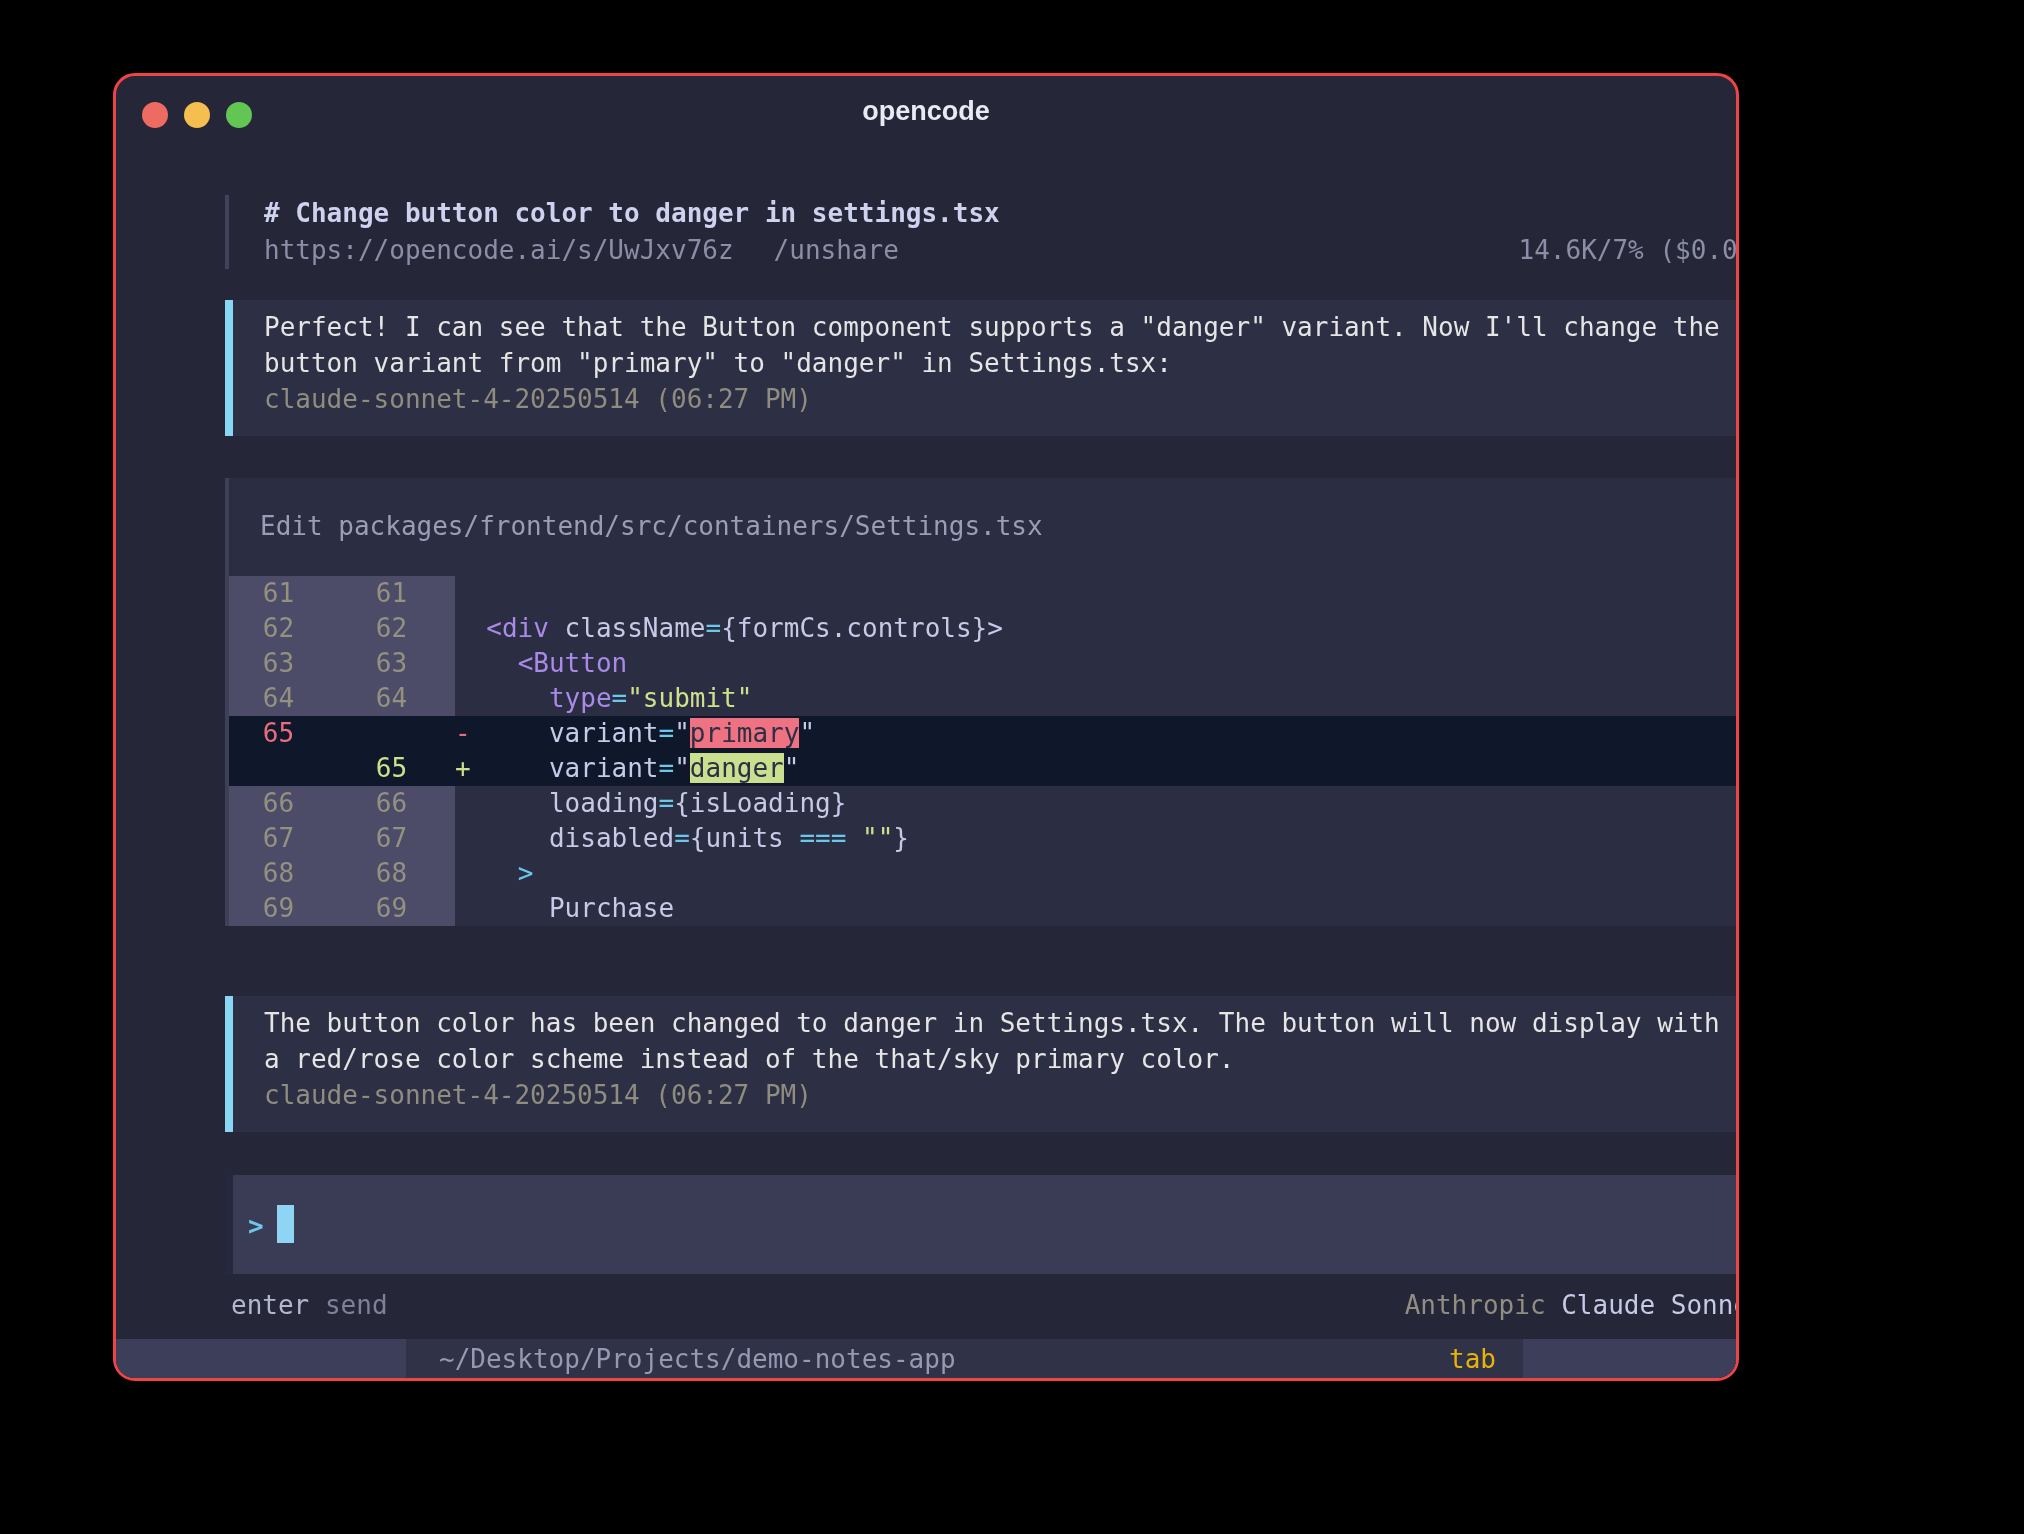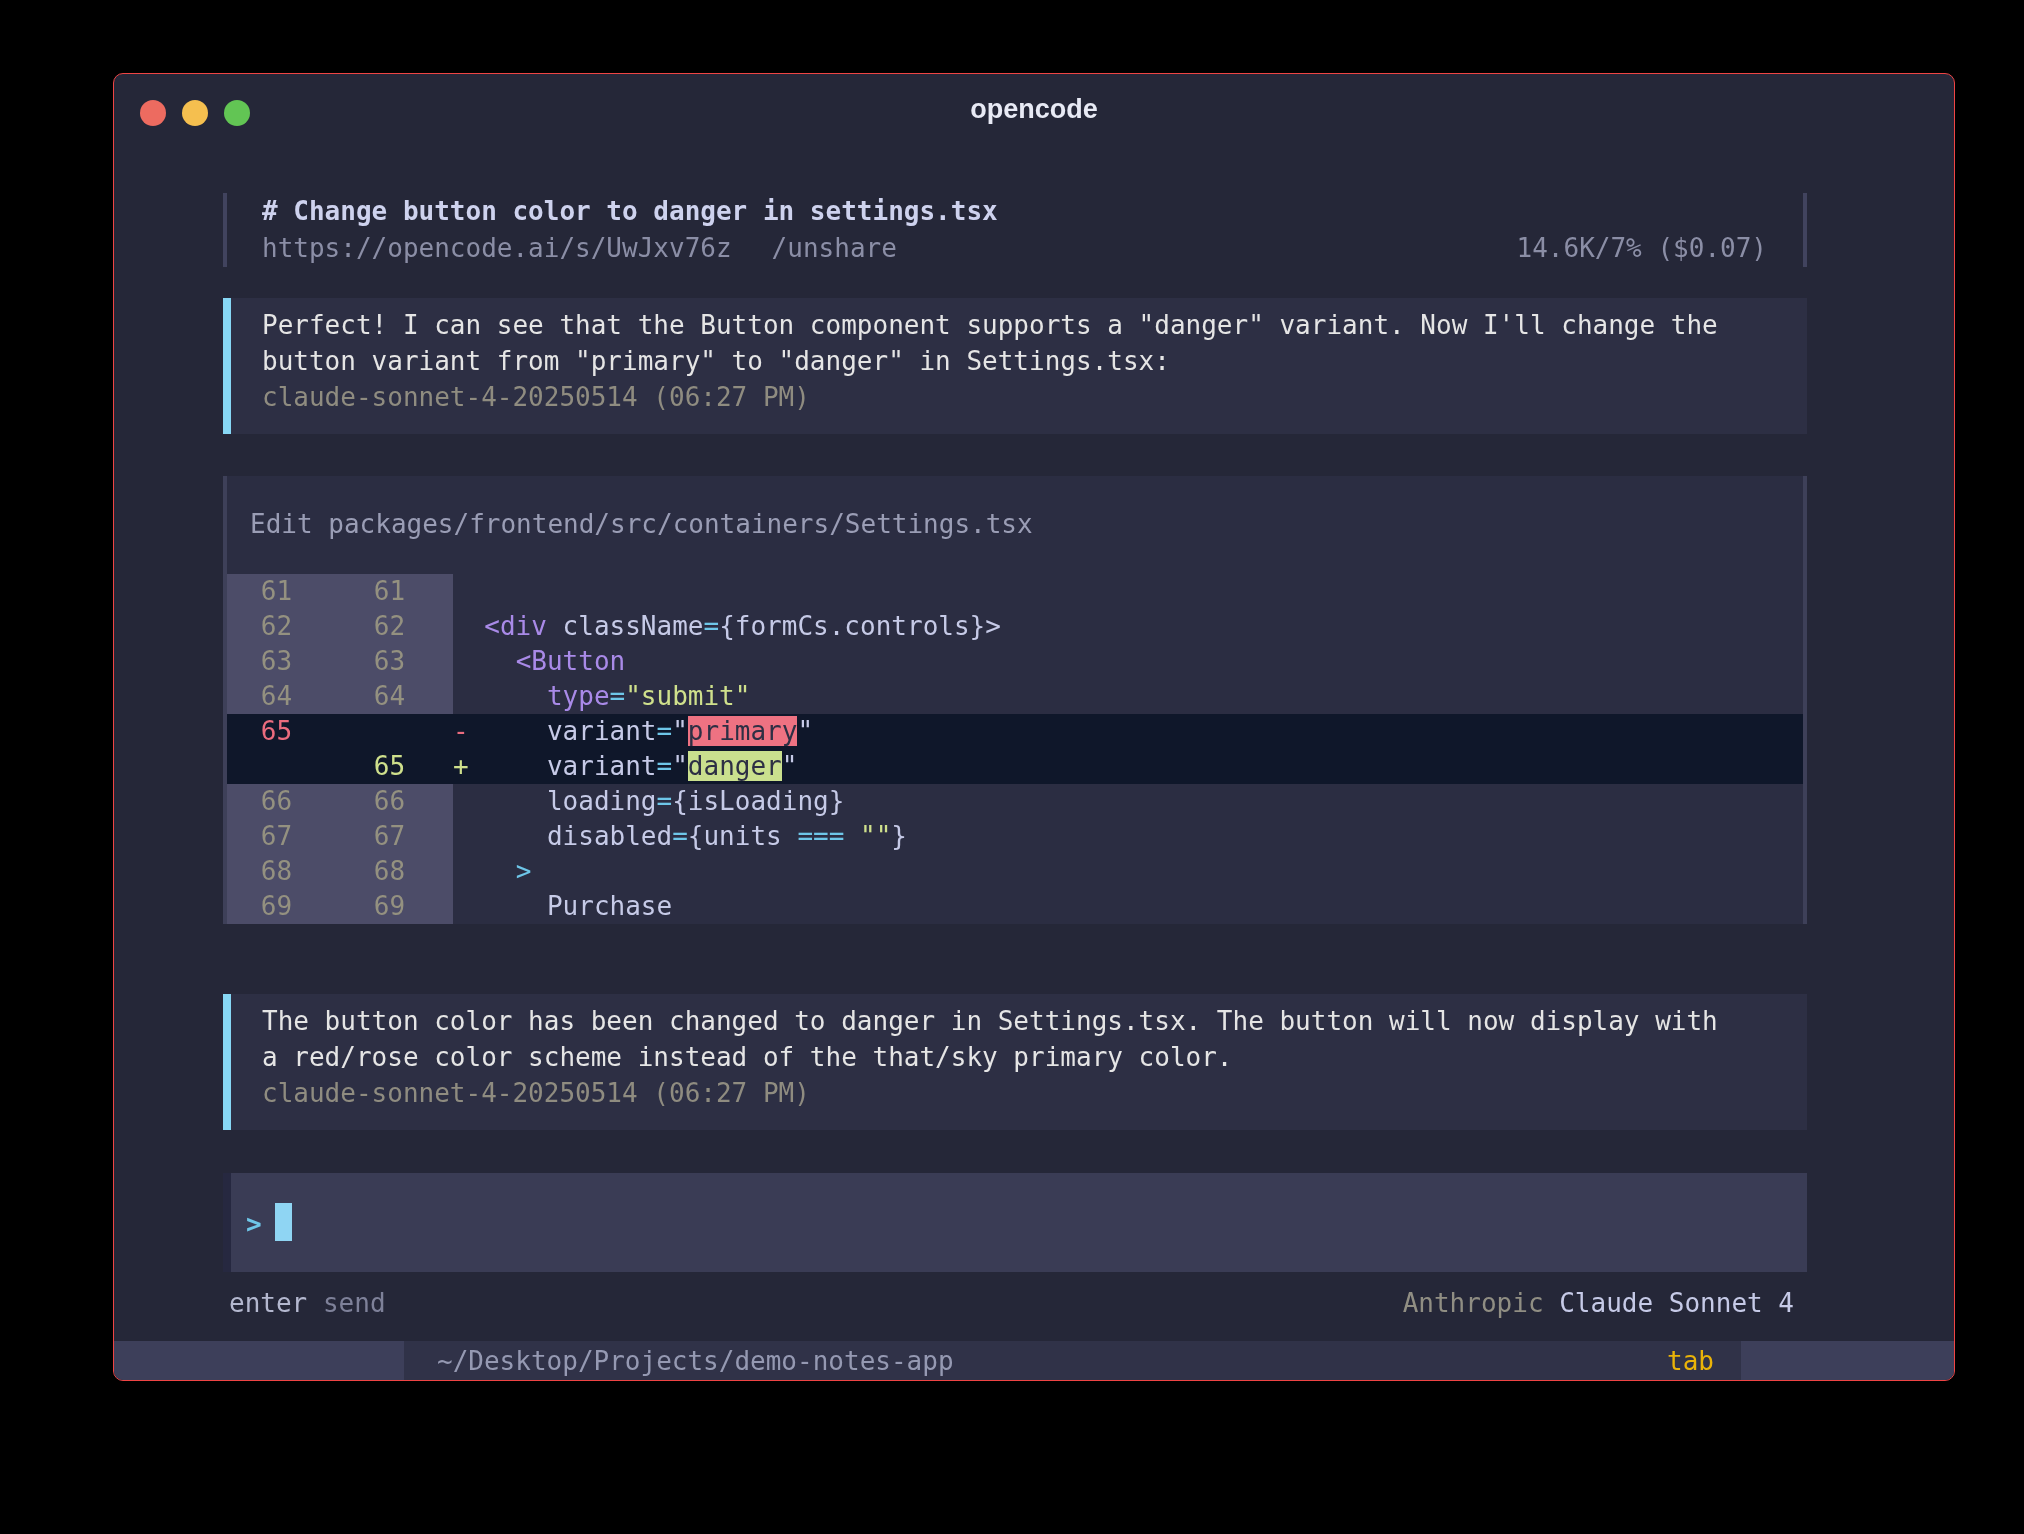--- a/index.html
+++ b/index.html
@@ -1,19 +1,19 @@
 <!DOCTYPE html>
 <html><head>
 <meta charset="utf-8">
 <style>
   html,body{margin:0;padding:0;background:#000;}
   body{width:2024px;height:1534px;position:relative;overflow:hidden;
        font-family:"DejaVu Sans Mono","Liberation Mono",monospace;}
-  .window{position:absolute;left:113px;top:73px;width:1842px;height:1308px;
-          background:#252738;border:1px solid #ef4444;border-radius:10px;
+  .window{position:absolute;left:113px;top:73px;width:1626px;height:1308px;
+          background:#252738;border:3px solid #ef4444;border-radius:22px;
           box-sizing:border-box;overflow:hidden;}
   
   .titlebar{position:relative;height:62px;}
   .lights{position:absolute;left:26px;top:26px;display:flex;gap:16px;}
   .light{width:26px;height:26px;border-radius:50%;display:block;}
   .title{position:absolute;left:0;right:0;top:20px;text-align:center;
          font-family:"Liberation Sans","DejaVu Sans",sans-serif;
          font-weight:bold;font-size:27px;color:#e8eaf5;}
   
   .content{position:absolute;left:109px;width:1584px;top:62px;}
@@ -30,21 +30,21 @@
   .msg{background:#2d2f44;border-left:8px solid #87d7f5;
        padding:9px 20px 19px 31px;font-size:26px;line-height:36px;}
   .msg-line{color:#e5e5e5;white-space:pre;}
   .msg-meta{color:#8f8c80;white-space:pre;}
   .msg1{margin-top:31px;}
   .msg2{margin-top:70px;}
   
   .edit-block{margin-top:42px;background:#2b2d42;border-left:4px solid #3e4059;
               border-right:4px solid #3e4059;box-sizing:border-box;
               padding:30px 0 0 0;}
-  .edit-header{color:#9a9db5;font-size:26px;line-height:36px;padding-left:23px;
+  .edit-header{color:#9a9db5;font-size:26px;line-height:36px;padding-left:31px;
                margin-bottom:32px;white-space:pre;}
   .diff{font-size:26px;}
   .diff-row{display:flex;height:35px;line-height:35px;}
   .gut{width:113px;box-sizing:border-box;padding-right:14px;text-align:center;
        background:#4c4c68;color:#949180;flex:none;white-space:pre;}
   .diff-row.changed{background:#0f172a;}
   .diff-row.changed .gut{background:transparent;}
   .gut.del-num{color:#ea6c7e;}
   .gut.add-num{color:#cfe08c;}
   .code{flex:1;white-space:pre;overflow:hidden;}

